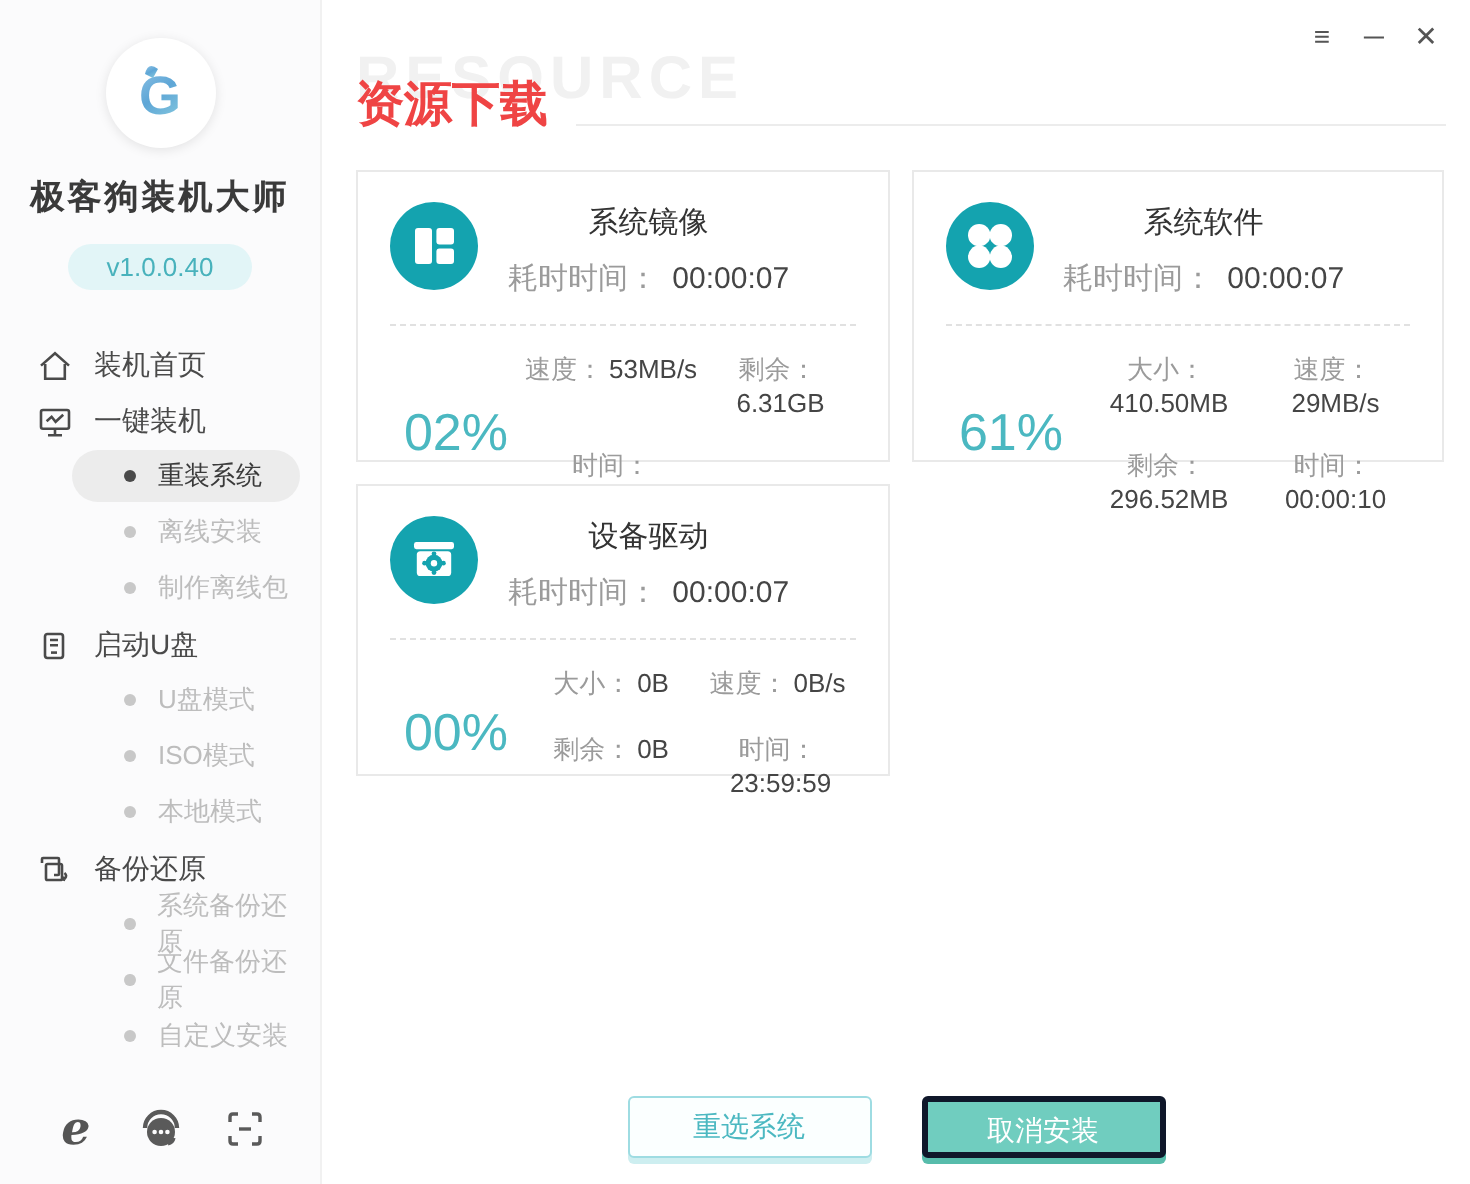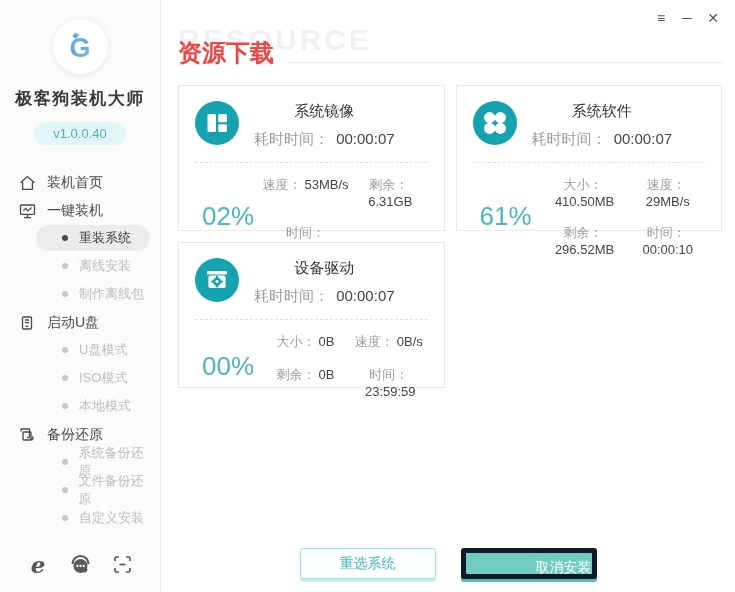--- a/index.html
+++ b/index.html
@@ -76,31 +76,30 @@
   .card-divider { border-top:1px dashed #e1e1e1; margin-top:13px; }
   .card-bottom { display:flex; align-items:center; margin-top:13px; }
   .percent { width:66px; font-size:26px; color:#4bb8c1; flex-shrink:0; }
   .stats { flex:1; display:grid; grid-template-columns:1.15fr 1fr; row-gap:15px; font-size:13px; }
 
   .btn-row {
     position:absolute; left:0; right:0; bottom:13px;
     display:flex; justify-content:center; gap:25px;
   }
   .btn {
-    width:136px; height:31px; font-size:14px; text-align:center; line-height:29px;
+    width:122px; height:31px; font-size:14px; text-align:center; line-height:29px;
     border-radius:3px; cursor:pointer;
   }
   .btn-outline {
     background:#fbffff; border:1px solid #9edce2; color:#4bb8c1;
     box-shadow:0 3px 0 #cdeef0;
   }
   .btn-fill {
-    background:#70cdbf; border:5px solid #0f172a; color:#fff;
+    background:#70cdbf; border:3px solid #0f172a; color:#fff;
     box-shadow:0 3px 0 #57bcab;
-    text-align:right;
   }
 </style>
 </head>
 <body>
 
 <div class="window">
 
   <div class="sidebar">
     <div class="logo-area">
       <div class="logo-circle">

